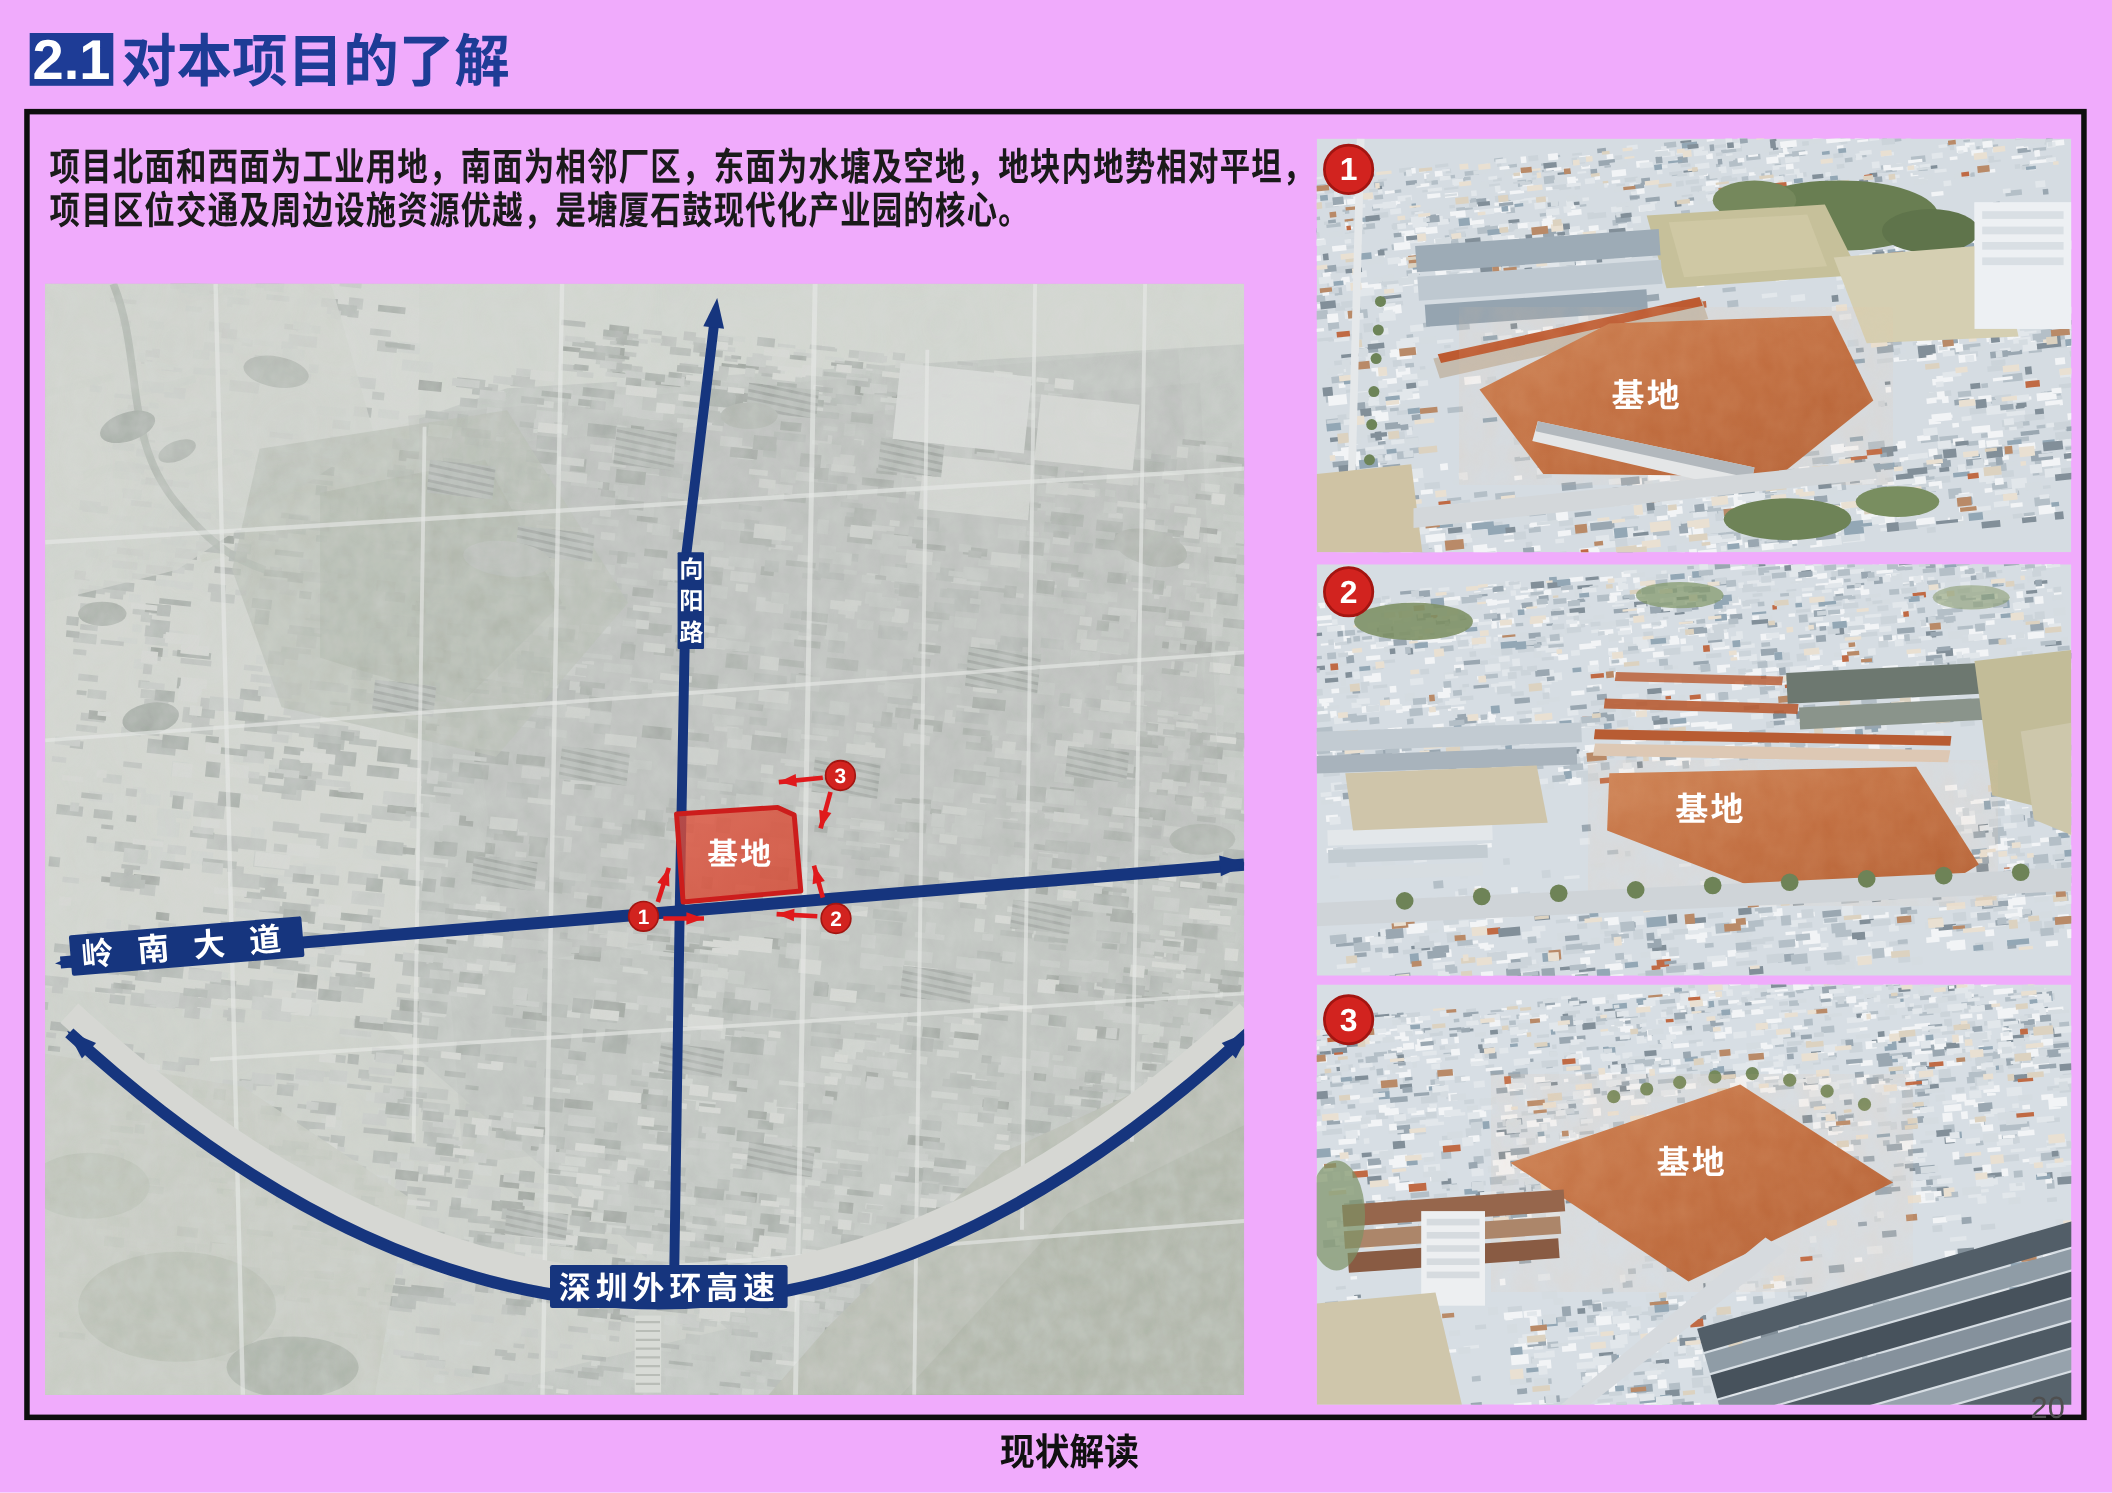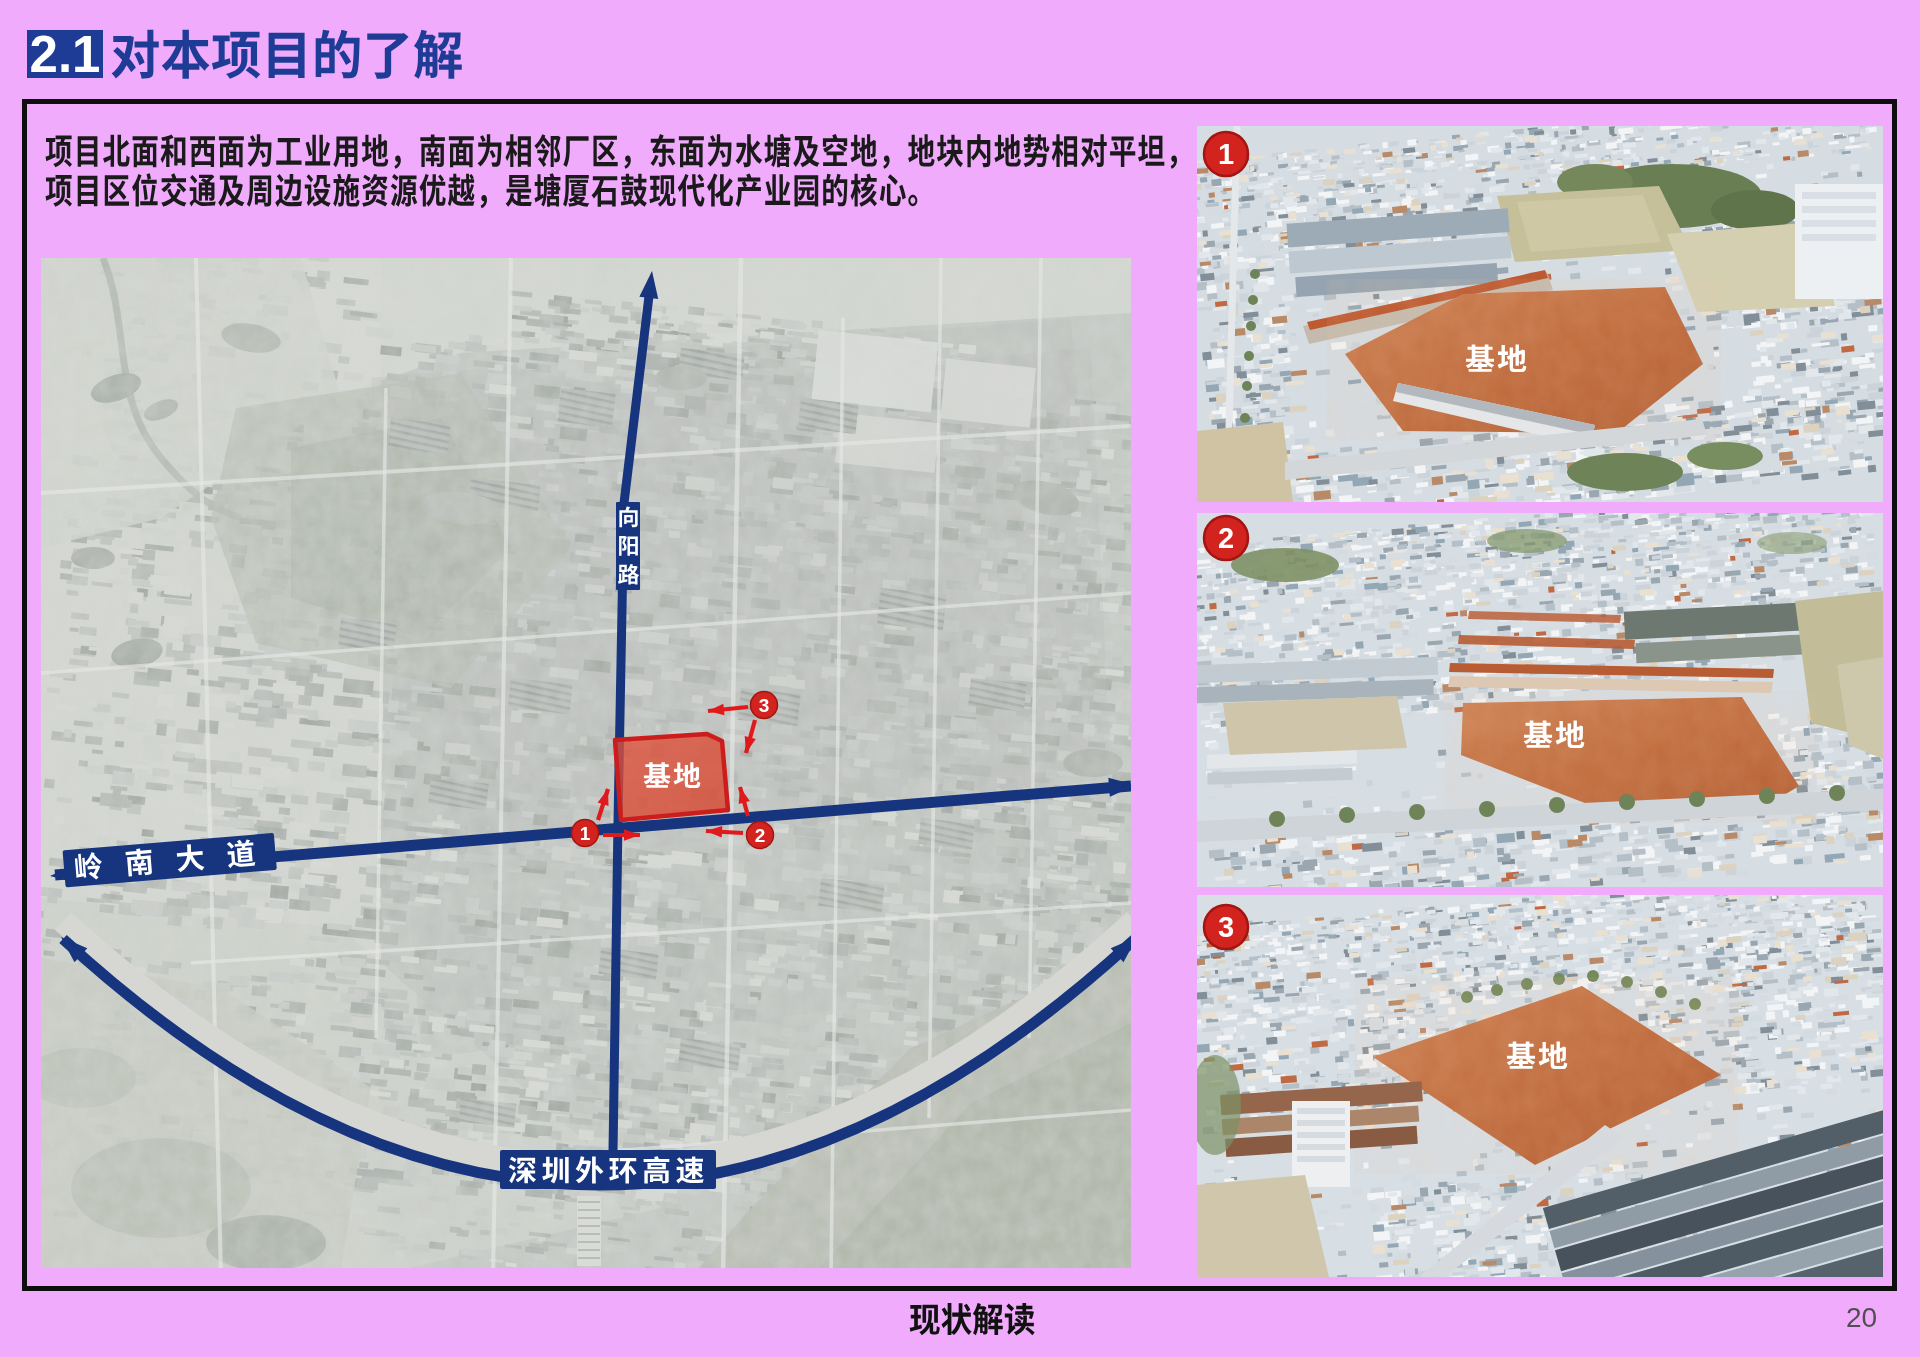--- a/index.html
+++ b/index.html
@@ -633,13 +633,13 @@
 
 <div class="abs" style="left:908px;top:1302px;"><svg width="140" height="44" viewBox="0 0 140 44">
 <g fill="#111">
           <use href="#g73b0" transform="translate(1 30) scale(0.03162 0.034)"></use>
           <use href="#g72b6" transform="translate(32.6 30) scale(0.03162 0.034)"></use>
           <use href="#g89e3" transform="translate(64.2 30) scale(0.03162 0.034)"></use>
           <use href="#g8bfb" transform="translate(95.8 30) scale(0.03162 0.034)"></use>
         </g>
 </svg></div>
 
-<div class="abs" style="left:1846px;top:1302px;font-size:28px;color:#4f4f4f;">20</div>
+<div class="abs" style="left:1846px;top:1264px;font-size:28px;color:#4f4f4f;">20</div>
 </div>
 </body></html>

